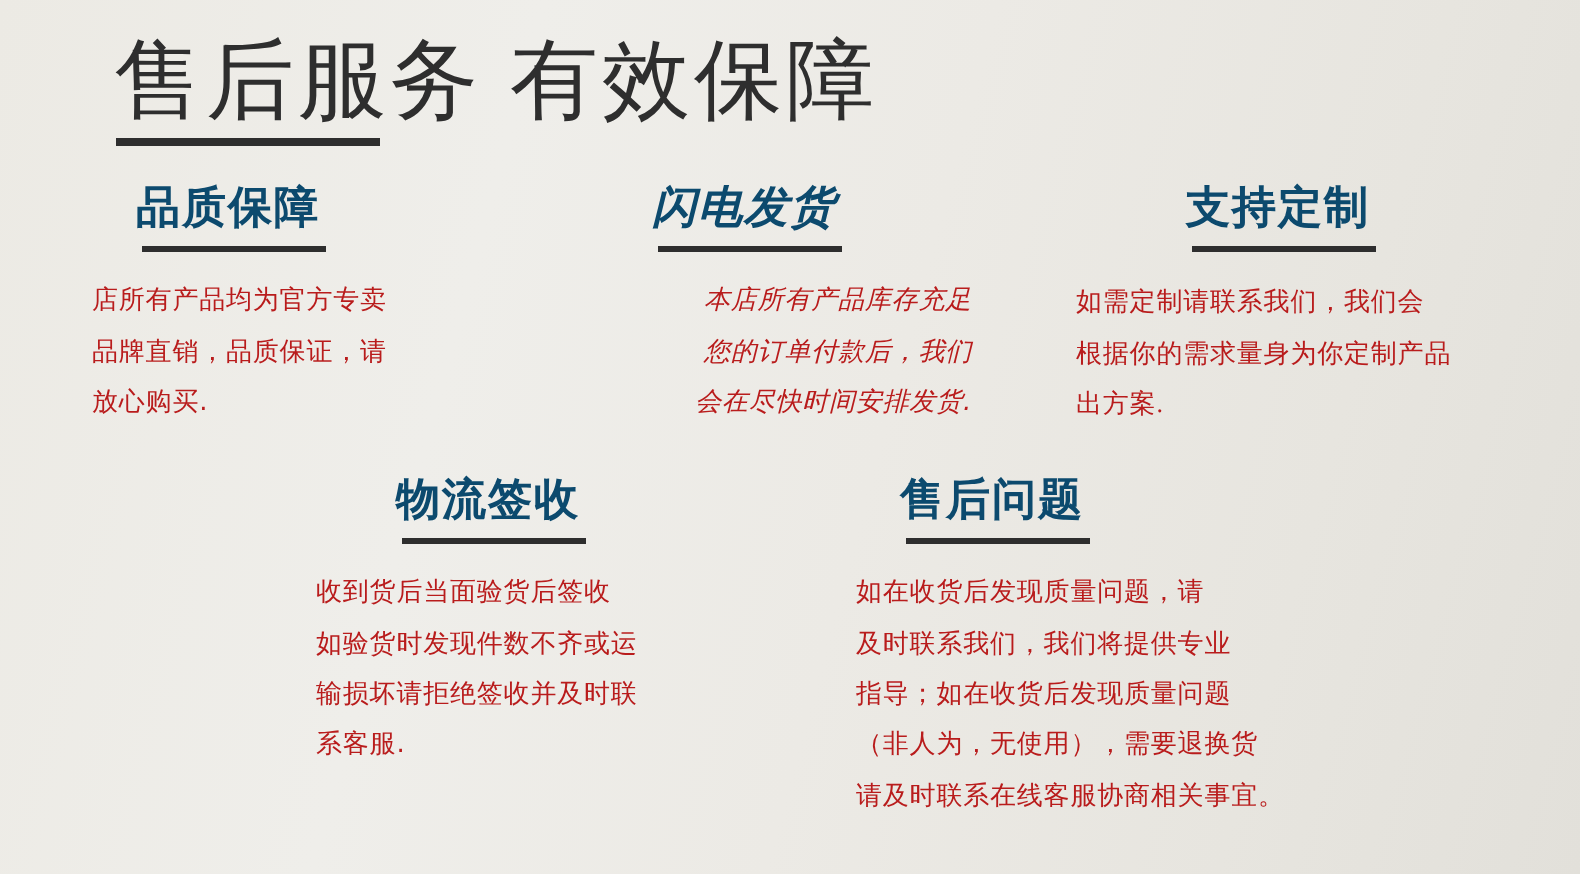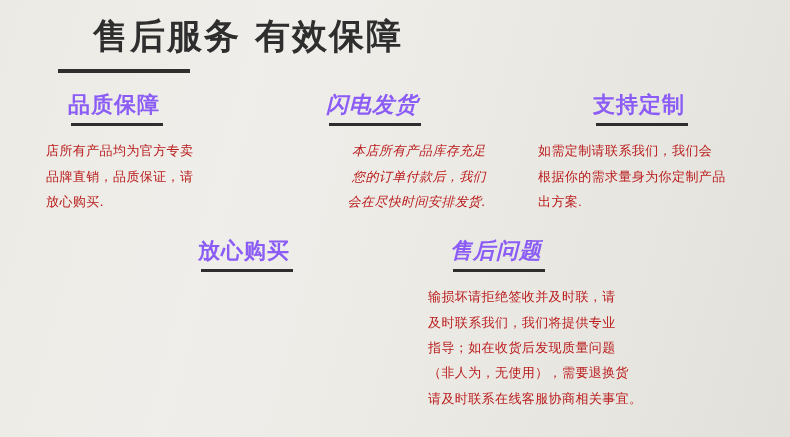--- a/index.html
+++ b/index.html
@@ -22,27 +22,26 @@
     box-sizing: border-box;
   }
 
   
   .heading-wrap {
     position: absolute;
     left: 57px;
     top: 16px;
   }
   .heading {
-    font-size: 35px;
-    font-weight: bold;
+    font-size: 44px;
+    font-weight: normal;
     letter-spacing: 2px;
     color: #2e2e2e;
     line-height: 1.15;
     white-space: nowrap;
-    margin-left: 36px;
   }
   .heading .gap {
     display: inline-block;
     width: 14px;
   }
   .heading-underline {
     position: absolute;
     left: 1px;
     top: 53px;
     width: 132px;
@@ -50,21 +49,21 @@
     background: #2e2e2e;
   }
 
   
   .block {
     position: absolute;
   }
   .block-title {
     font-size: 22px;
     font-weight: bold;
-    color: #8b5cf6;
+    color: #0c4a6e;
     letter-spacing: 1px;
     white-space: nowrap;
     text-align: center;
     line-height: 1.2;
   }
   .title-underline {
     height: 3px;
     background: #2e2e2e;
     margin: 5px auto 0 auto;
   }
@@ -92,21 +91,21 @@
   #block-custom .title-underline { width: 92px; margin-left: 58px; }
   #block-custom .block-body { text-align: left; font-family: Liberation Serif, serif; }
 
   
   #block-logistics { left: 150px; top: 238px; width: 210px; }
   #block-logistics .block-title { text-align: left; padding-left: 48px; }
   #block-logistics .title-underline { width: 92px; margin-left: 51px; }
   #block-logistics .block-body { text-align: left; padding-left: 8px; }
 
   #block-aftersale { left: 420px; top: 238px; width: 230px; }
-  #block-aftersale .block-title { text-align: left; padding-left: 30px; font-style: italic; }
+  #block-aftersale .block-title { text-align: left; padding-left: 30px; }
   #block-aftersale .title-underline { width: 92px; margin-left: 33px; }
   #block-aftersale .block-body { text-align: left; padding-left: 8px; }
 
   .line { display: block; white-space: nowrap; }
 </style>
 </head>
 <body>
 
 <div class="page">
 
@@ -139,29 +138,35 @@
     <div class="block-title">支持定制</div>
     <div class="title-underline"></div>
     <div class="block-body">
       <span class="line">如需定制请联系我们，我们会</span>
       <span class="line">根据你的需求量身为你定制产品</span>
       <span class="line">出方案.</span>
     </div>
   </div>
 
   <div class="block" id="block-logistics">
-    <div class="block-title">放心购买</div>
+    <div class="block-title">物流签收</div>
     <div class="title-underline"></div>
+    <div class="block-body">
+      <span class="line">收到货后当面验货后签收</span>
+      <span class="line">如验货时发现件数不齐或运</span>
+      <span class="line">输损坏请拒绝签收并及时联</span>
+      <span class="line">系客服.</span>
+    </div>
   </div>
 
   <div class="block" id="block-aftersale">
     <div class="block-title">售后问题</div>
     <div class="title-underline"></div>
     <div class="block-body">
-      <span class="line">输损坏请拒绝签收并及时联，请</span>
+      <span class="line">如在收货后发现质量问题，请</span>
       <span class="line">及时联系我们，我们将提供专业</span>
       <span class="line">指导；如在收货后发现质量问题</span>
       <span class="line">（非人为，无使用），需要退换货</span>
       <span class="line">请及时联系在线客服协商相关事宜。</span>
     </div>
   </div>
 
 </div>
 
 </body></html>

